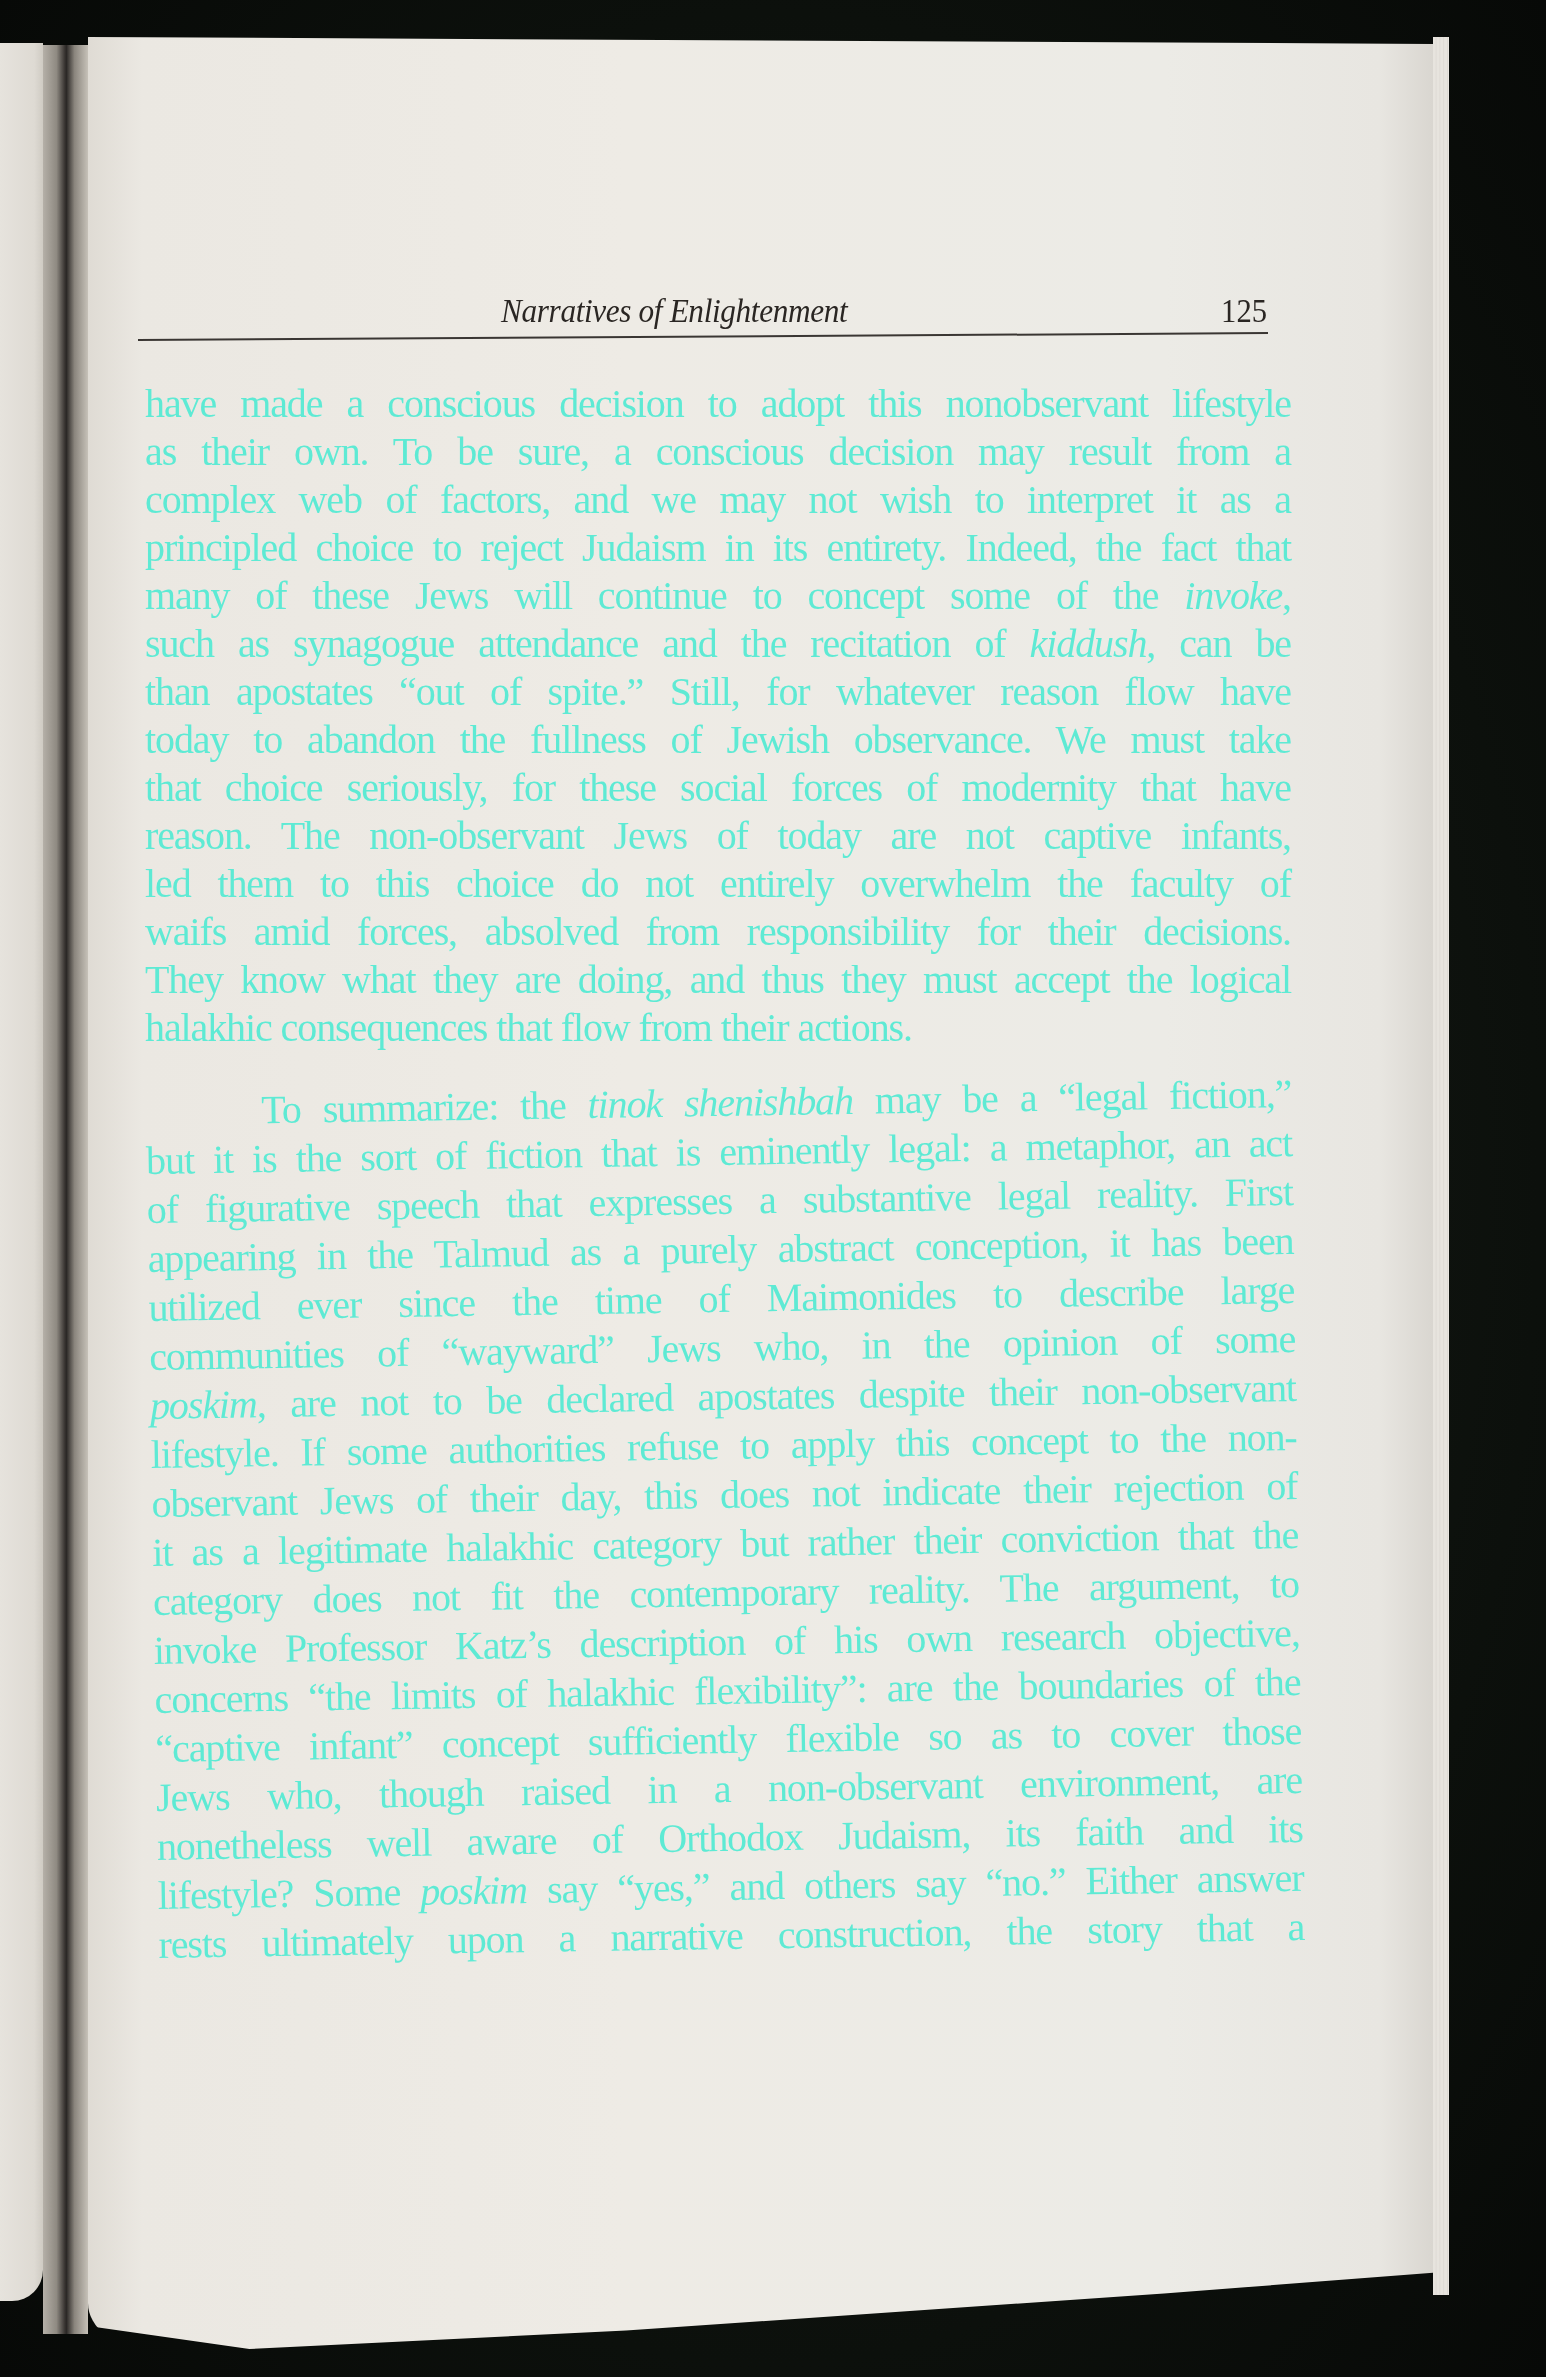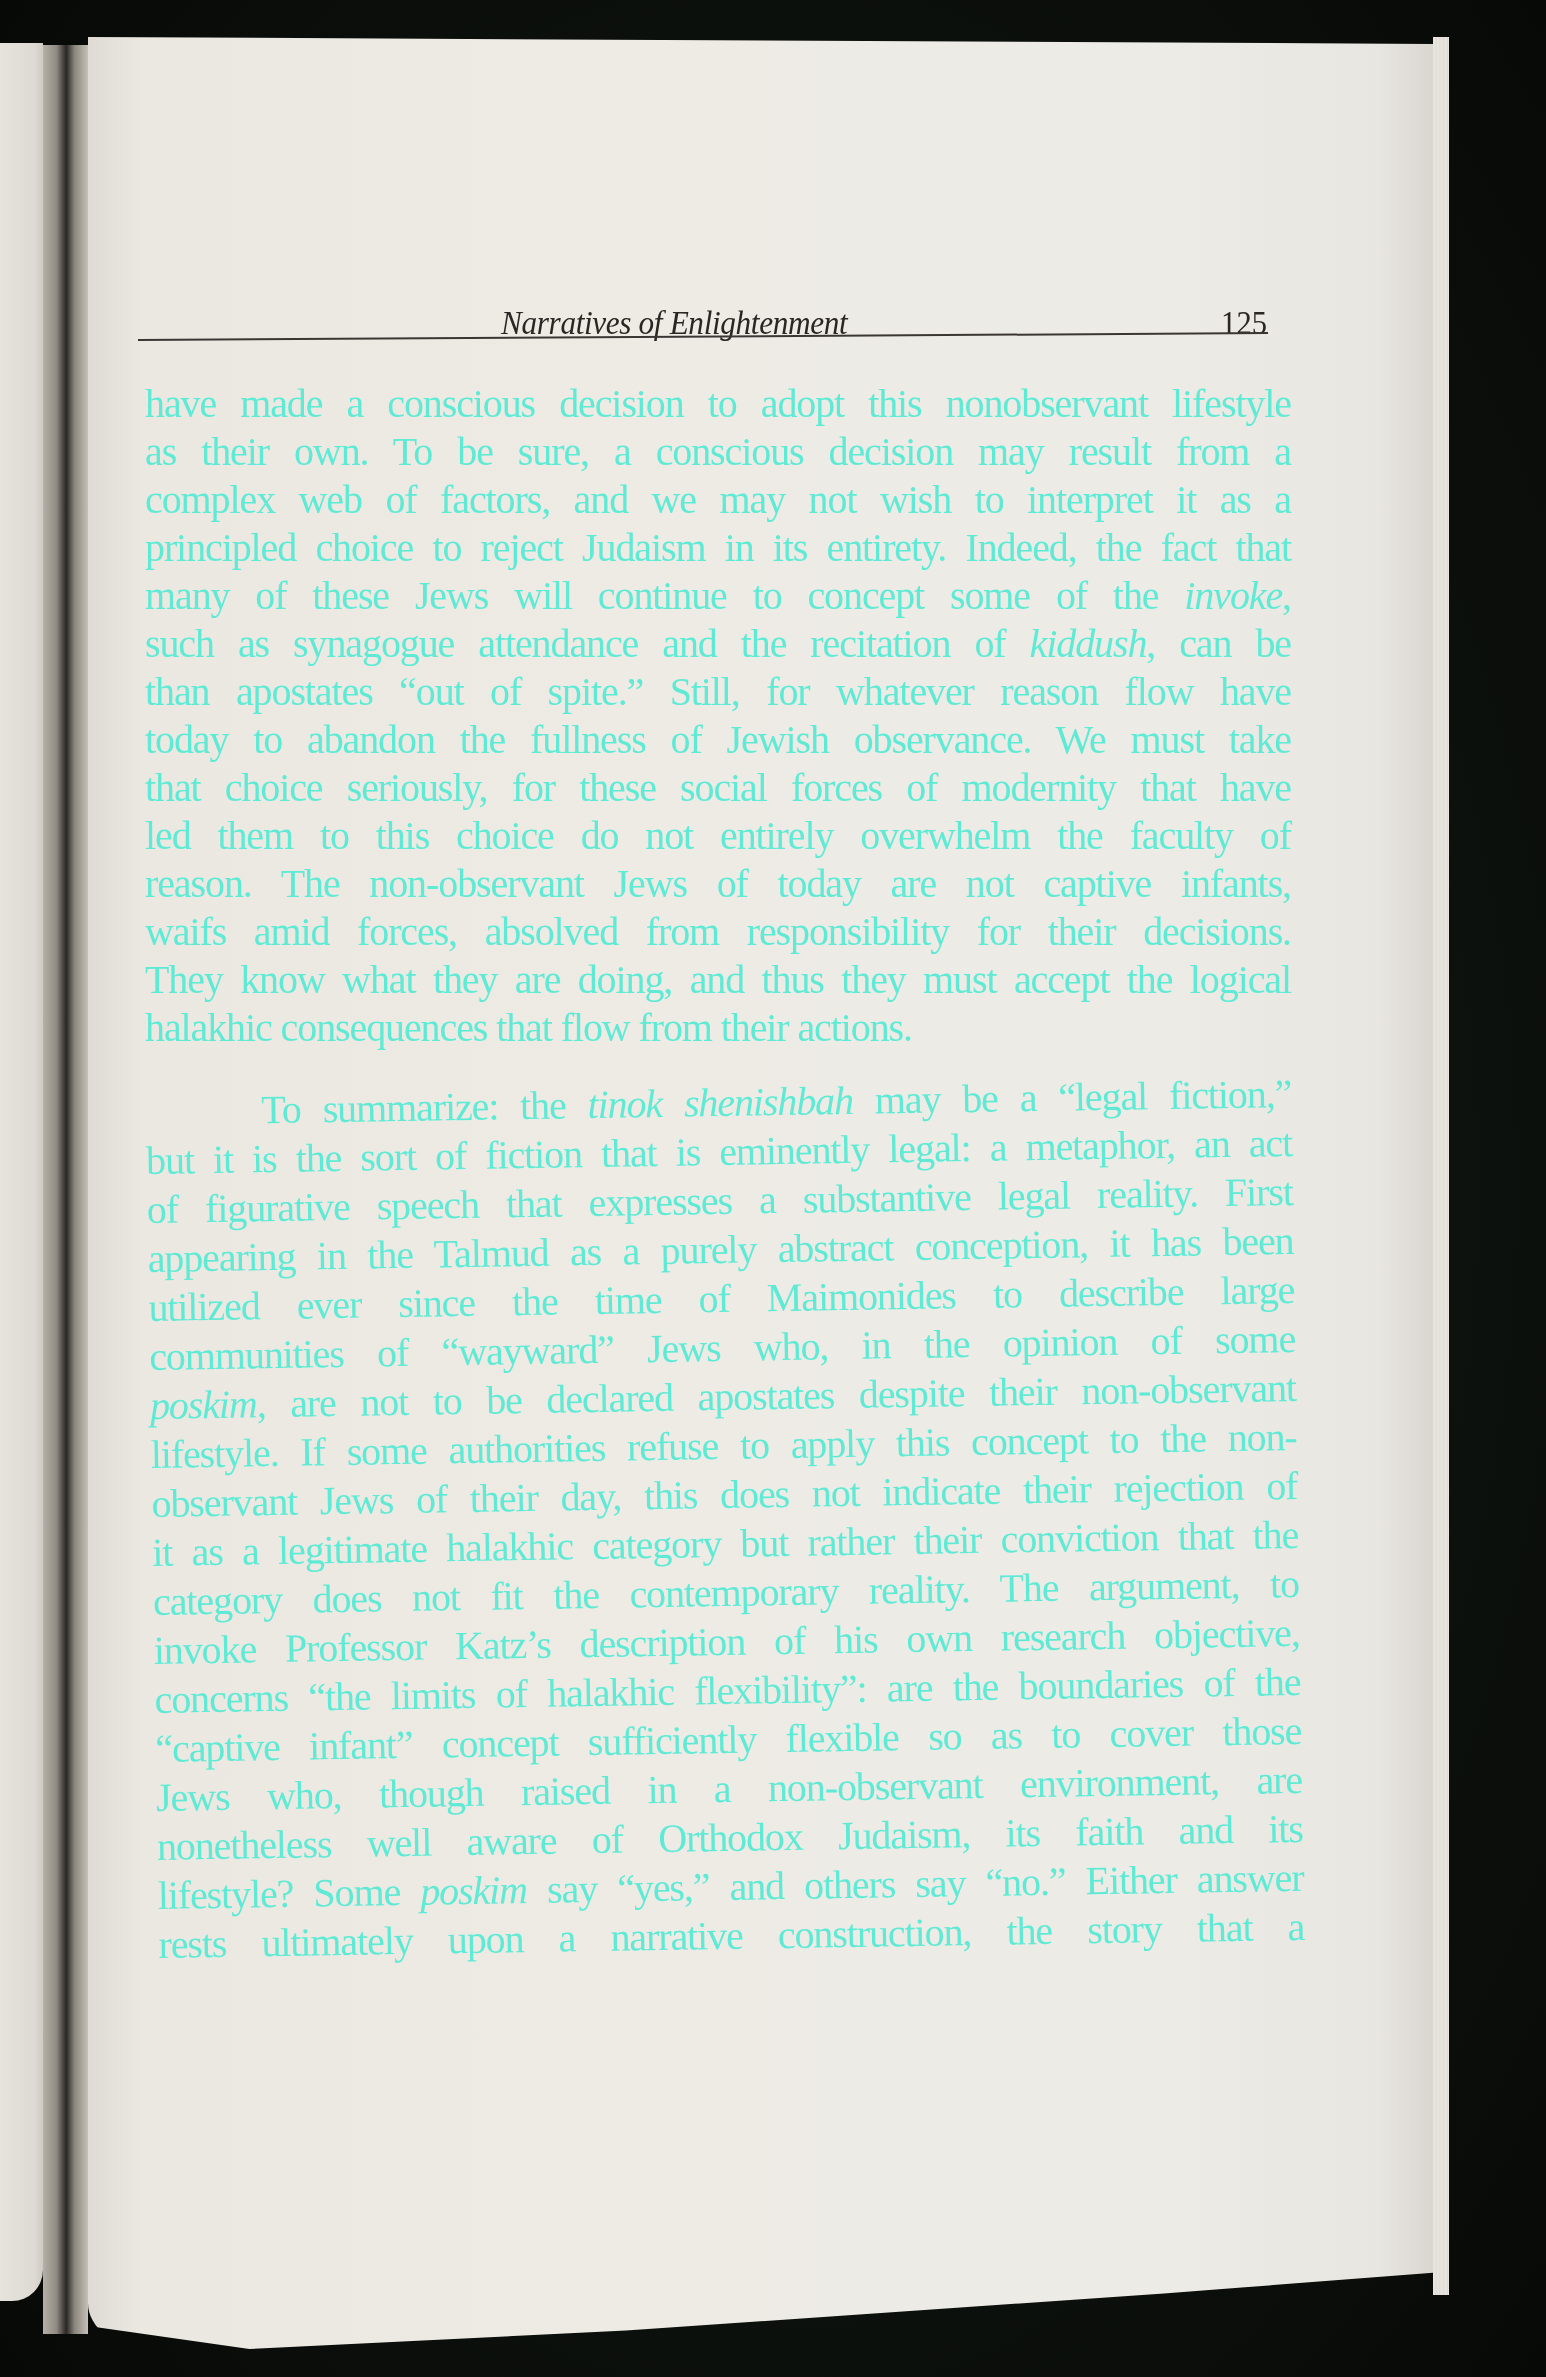--- a/index.html
+++ b/index.html
@@ -26,21 +26,21 @@
       background: linear-gradient(90deg, #dfdbd4 0%, #ebe8e2 4%, #eeebe5 40%, #ecebe6 80%, #e8e6e1 96%, #d9d6d0 100%);
       border-bottom-left-radius: 62px 46px;
       border-bottom-right-radius: 23px;
       clip-path: polygon(0 0, 100% 0.3%, 100% 96.7%, 80% 97.6%, 40% 99.2%, 12% 100%, 0 99%);
     }
     .page-edges {
       position: absolute; left: 1433px; top: 37px; width: 15.5px; height: 2258px;
       background: repeating-linear-gradient(90deg, #e7e4de 0px, #e7e4de 2.3px, #d8d4ce 3.1px, #ebe8e3 3.9px);
     }
     .running-head {
-      position: absolute; left: 138px; top: 304px; width: 1129px; height: 43px;
+      position: absolute; left: 138px; top: 292px; width: 1129px; height: 43px;
     }
     .running-title {
       position: absolute; left: 363px; top: 0; font-style: italic;
       font-size: 34px; color: #2a2623; letter-spacing: -0.4px;
       transform: scaleX(0.92); transform-origin: left center;
     }
     .page-number {
       position: absolute; right: 0; top: 0; font-size: 34px; color: #2a2623;
       transform: scaleX(0.9); transform-origin: right center;
     }
@@ -83,22 +83,22 @@
   <div class="para p1">
       <span class="line"><span>have made a conscious decision to adopt this nonobservant lifestyle</span></span>
       <span class="line"><span>as their own. To be sure, a conscious decision may result from a</span></span>
       <span class="line"><span>complex web of factors, and we may not wish to interpret it as a</span></span>
       <span class="line"><span>principled choice to reject Judaism in its entirety. Indeed, the fact that</span></span>
       <span class="line"><span>many of these Jews will continue to concept some of the </span><i>invoke</i><span>,</span></span>
       <span class="line"><span>such as synagogue attendance and the recitation of </span><i>kiddush</i><span>, can be</span></span>
       <span class="line"><span>than apostates “out of spite.” Still, for whatever reason flow have</span></span>
       <span class="line"><span>today to abandon the fullness of Jewish observance. We must take</span></span>
       <span class="line"><span>that choice seriously, for these social forces of modernity that have</span></span>
+      <span class="line"><span>reason. The non-observant Jews of today are not captive infants,</span></span>
       <span class="line"><span>led them to this choice do not entirely overwhelm the faculty of</span></span>
-      <span class="line"><span>reason. The non-observant Jews of today are not captive infants,</span></span>
       <span class="line"><span>waifs amid forces, absolved from responsibility for their decisions.</span></span>
       <span class="line"><span>They know what they are doing, and thus they must accept the logical</span></span>
       <span class="line last"><span>halakhic consequences that flow from their actions.</span></span>
     </div>
   <div class="para-gap"></div>
   <div class="para p2">
       <span class="line indent"><span>To summarize: the </span><i>tinok shenishbah</i><span> may be a “legal fiction,”</span></span>
       <span class="line"><span>but it is the sort of fiction that is eminently legal: a metaphor, an act</span></span>
       <span class="line"><span>of figurative speech that expresses a substantive legal reality. First</span></span>
       <span class="line"><span>appearing in the Talmud as a purely abstract conception, it has been</span></span>

